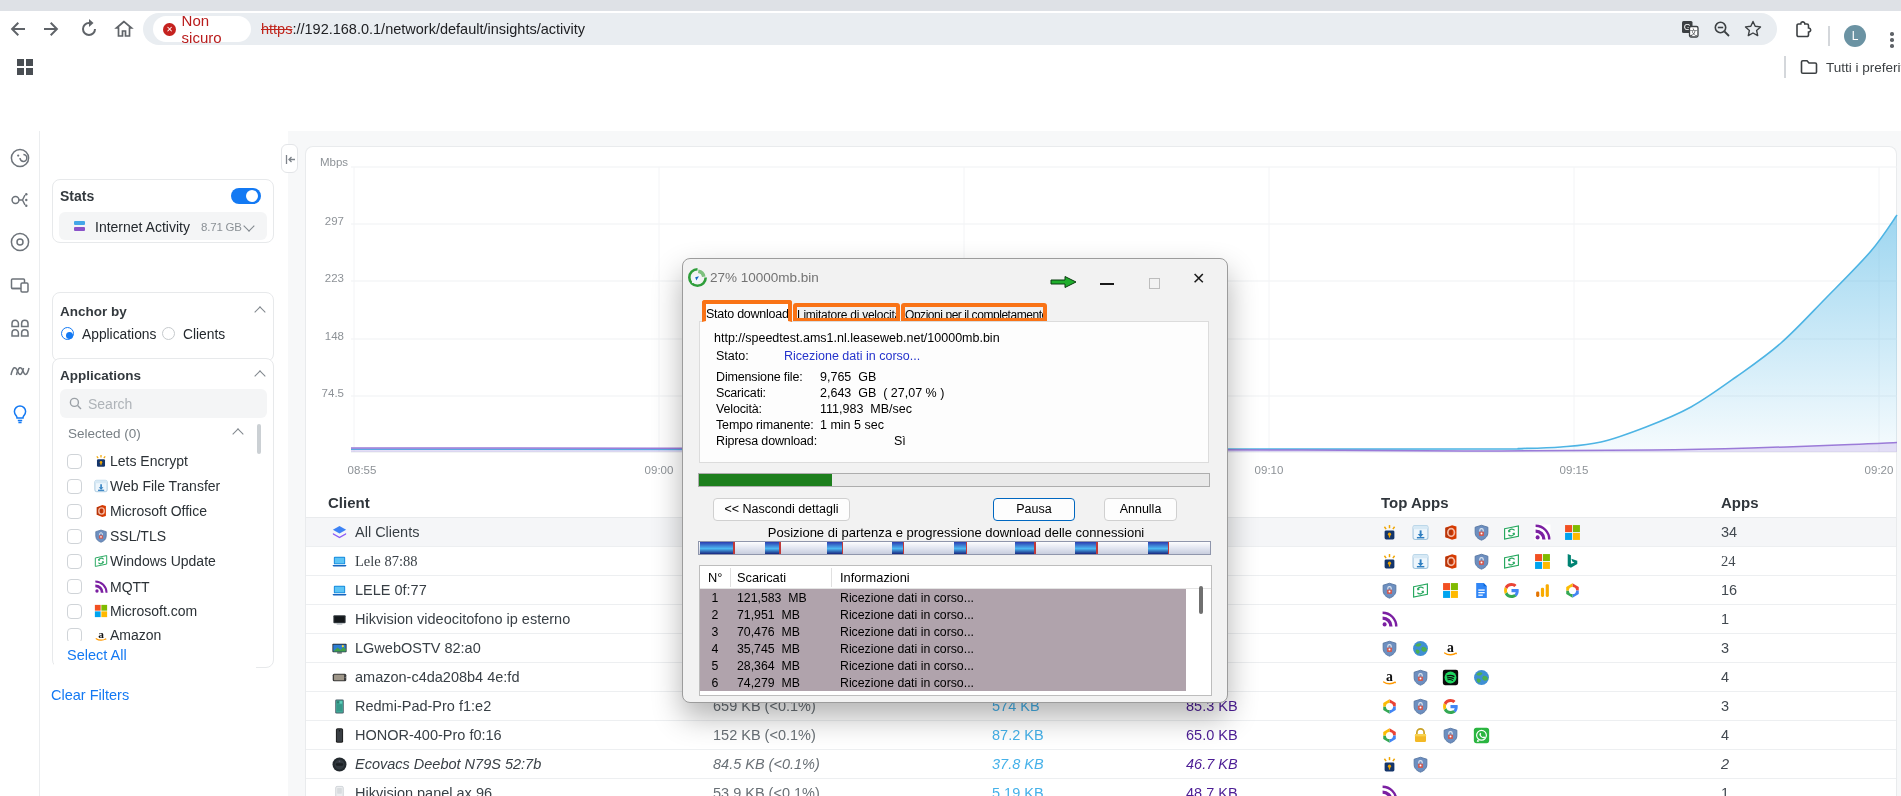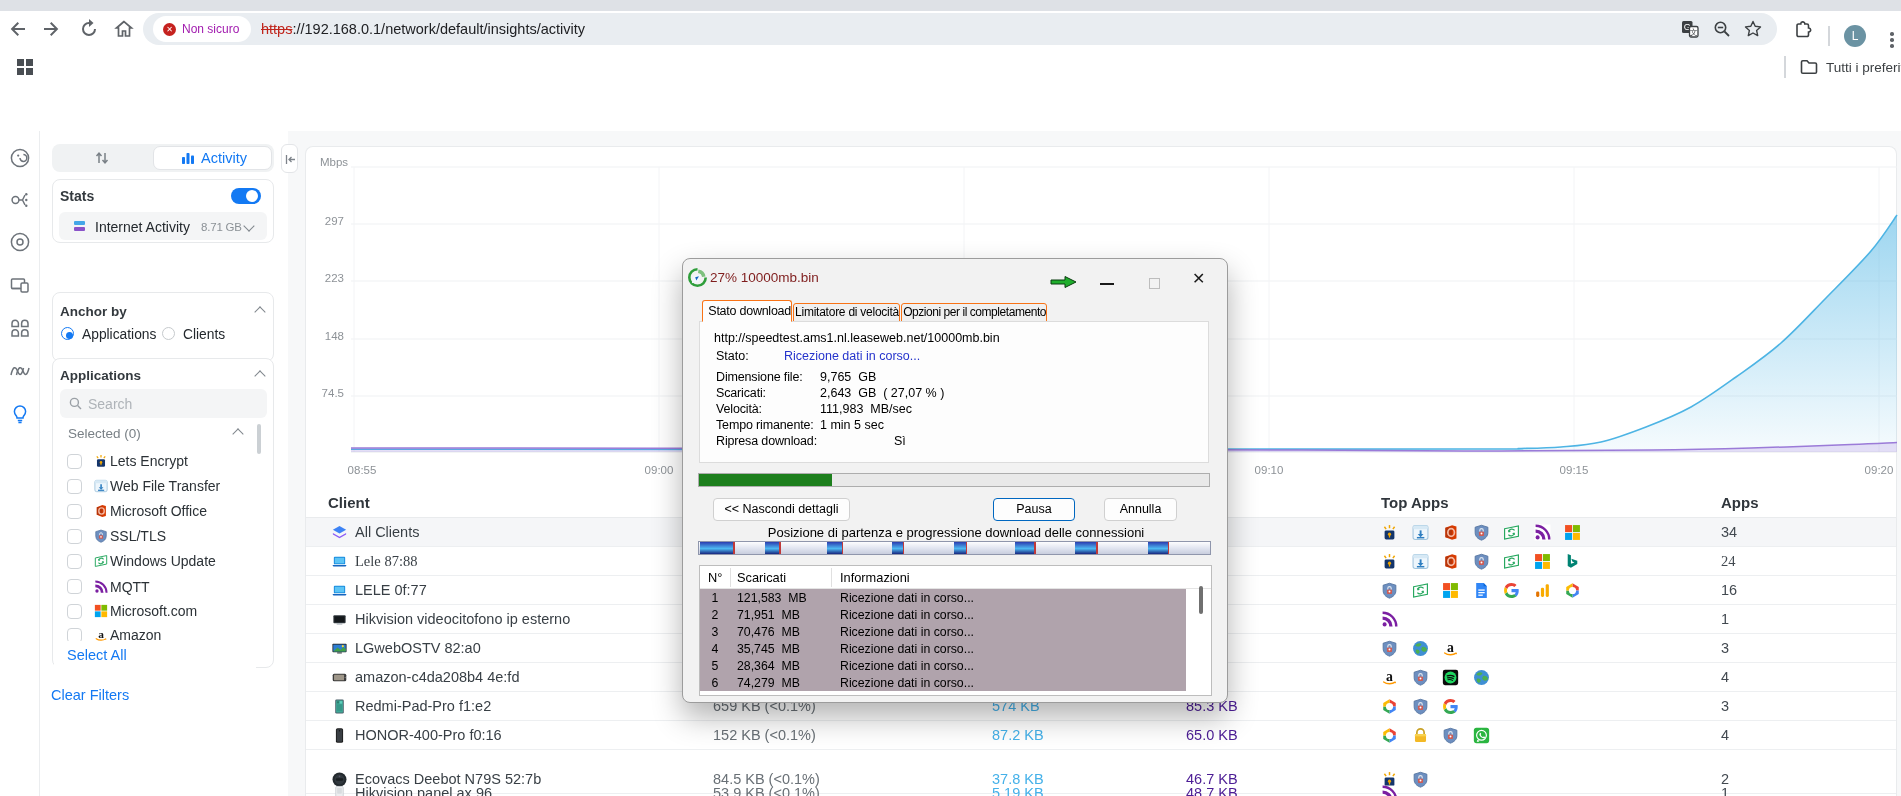--- a/index.html
+++ b/index.html
@@ -7,21 +7,21 @@
 body{font-family:"Liberation Sans",sans-serif;position:relative;background:#fff}
 .abs{position:absolute}
 #page{position:absolute;left:0;top:0;width:1901px;height:796px;overflow:hidden}
 
 .tabstrip{left:0;top:0;width:1901px;height:11px;background:#dee1e6}
 .toolbar{left:0;top:11px;width:1901px;height:37px;background:#fff}
 .omni{left:143px;top:2px;width:1634px;height:32px;border-radius:16px;background:#e9edf1}
 .chip{left:10px;top:3px;width:98px;height:26px;border-radius:13px;background:#fff;display:flex;align-items:center}
 .chip .ci{width:13px;height:13px;border-radius:50%;background:#c5221f;margin-left:10px;position:relative}
 .chip .ci:before{content:"✕";position:absolute;left:0;top:0;width:13px;height:13px;line-height:13px;text-align:center;color:#fff;font-size:8px}
-.chip span{color:#a21caf;font-size:12px;margin-left:6px}
+.chip span{color:#b91c1c;font-size:15px;margin-left:6px}
 .url{left:118px;top:0;height:32px;line-height:32px;font-size:14.5px;color:#202124;white-space:nowrap}
 .url .https{color:#c0261d;text-decoration:line-through}
 .bmbar{left:0;top:48px;width:1901px;height:39px;background:#fff}
 .uhead{left:0;top:87px;width:1901px;height:44px;background:#eef0f2}
 .ntab{left:138px;top:0;width:95px;height:44px;background:#fff;display:flex;align-items:center}
 
 .main{left:0;top:131px;width:1901px;height:665px;background:#f7f8f9}
 .rail{left:0;top:0;width:40px;height:665px;background:#fff;border-right:1px solid #ebedef}
 .sidebar{left:40px;top:0;width:248px;height:665px;background:#fff}
 .card{position:absolute;left:12px;width:222px;background:#fff;border:1px solid #e7e9eb;border-radius:8px}
@@ -32,21 +32,21 @@
 .row{position:absolute;left:0;width:1590px;height:29px;border-bottom:1px solid #edeff1;font-size:14.5px}
 .rname{position:absolute;left:49px;top:6px;color:#383f45}
 .rusage{position:absolute;left:407px;top:6px;color:#697076}
 .rdl{position:absolute;left:686px;top:6px;color:#45b1e9}
 .rul{position:absolute;left:880px;top:6px;color:#4c1d95}
 .rcount{position:absolute;left:1415px;top:6px;color:#424950}
 .dicon{position:absolute;left:25px;top:6px;width:17px;height:17px}
 .ai{width:17px;height:17px;position:absolute;top:6px}
 
 .idm{left:682px;top:258px;width:546px;height:445px;background:#f2f2f2;border:1px solid #9c9c9c;border-radius:8px;box-shadow:0 14px 30px rgba(0,0,0,.3);z-index:10;font-size:13px;color:#000}
-.tab{position:absolute;top:44px;height:19px;background:#f0f0f0;border:1px solid #f97316;border-radius:3px 3px 0 0;font-size:12px;letter-spacing:-0.25px;white-space:nowrap;overflow:hidden;text-align:right;line-height:17px}
+.tab{position:absolute;top:44px;height:19px;background:#f0f0f0;border:4px solid #f97316;border-radius:3px 3px 0 0;font-size:12px;letter-spacing:-0.25px;white-space:nowrap;overflow:hidden;text-align:left;line-height:17px}
 .tab.act{top:41px;height:22px;background:#fdfdfd;border-bottom:1px solid #fdfdfd;z-index:2;line-height:20px;font-size:12.5px}
 .panel{position:absolute;left:16px;top:62px;width:510px;height:142px;background:#fdfdfd;border:1px solid #dcdcdc;font-size:12.5px}
 .fl{position:absolute;left:16px;letter-spacing:-0.15px}.fv{position:absolute;left:120px}
 .btn{position:absolute;top:239px;height:23px;background:#fdfdfd;border:1px solid #d0d0d0;border-radius:4px;text-align:center;line-height:21px;font-size:12.5px}
 .lv{position:absolute;left:16px;top:306px;width:513px;height:131px;background:#fff;border:1px solid #bdbdbd}
 .lvrow{position:absolute;left:0;width:486px;height:17px;background:#b0a3ac;font-size:12.3px}
 
 .chev-d{width:8px;height:8px;border-left:1.6px solid #7f868c;border-bottom:1.6px solid #7f868c;transform:rotate(-45deg)}
 .chev-u{width:8px;height:8px;border-left:1.6px solid #7f868c;border-bottom:1.6px solid #7f868c;transform:rotate(135deg)}
 .vsep{top:7px;width:1px;height:16px;background:#e8eaec}
@@ -298,33 +298,20 @@
   <svg class="abs" style="left:9px;top:229px" width="22" height="22" viewBox="0 0 22 22" fill="none" stroke="#6d737a" stroke-width="1.5">
           <path d="M2 15 C4 6 6.5 6 8.5 11 C10.5 16 12.5 16 14.5 8"></path>
           <path d="M7.5 15 C9.5 6 12 6 14 11 C16 16 18 16 20 8"></path>
         </svg>
   <svg class="abs" style="left:9px;top:272px" width="22" height="22" viewBox="0 0 22 22" fill="none" stroke="#1379f3" stroke-width="1.5">
           <path d="M11 3 a5.6 5.6 0 0 1 5.6 5.6 c0 2.2-1.2 3.3-2 4.4 c-.5.7-.6 1.4-.6 2 h-6 c0-.6-.1-1.3-.6-2 c-.8-1.1-2-2.2-2-4.4 A5.6 5.6 0 0 1 11 3 Z"></path>
           <path d="M8.8 17.5 h4.4 M9.4 19.5 h3.2"></path>
         </svg>
   </div>
   <div class="abs sidebar">
-  <div class="card" style="top:13px;height:28px;background:#f0f2f3;border:none">
-    <svg class="abs" style="left:42px;top:6px" width="16" height="16" viewBox="0 0 16 16" fill="none" stroke="#7a8187" stroke-width="1.5">
-            <path d="M5 13 V3.5 M2.5 6 L5 3.2 L7.5 6"></path>
-            <path d="M11 3 V12.5 M8.5 10 L11 12.8 L13.5 10"></path>
-          </svg>
-    <div class="abs" style="left:101px;top:2px;width:119px;height:24px;background:#fff;border:1px solid #e2e4e7;border-radius:7px"></div>
-    <svg class="abs" style="left:129px;top:7px" width="14" height="14" viewBox="0 0 14 14">
-            <rect x="1" y="6" width="3" height="7" rx=".8" fill="#1379f3"></rect>
-            <rect x="5.5" y="2" width="3" height="11" rx=".8" fill="#1379f3"></rect>
-            <rect x="10" y="4.5" width="3" height="8.5" rx=".8" fill="#1379f3"></rect>
-          </svg>
-    <div class="abs blue" style="left:149px;top:6px;font-size:14.5px">Activity</div>
-  </div>
   <div class="card" style="top:48px;height:64px">
     <div class="abs" style="left:7px;top:8px;font-size:14px;font-weight:bold;color:#33393e">Stats</div>
     <div class="abs" style="left:178px;top:8px;width:30px;height:16px;border-radius:8px;background:#1379f3">
             <div class="abs" style="left:15px;top:2px;width:12px;height:12px;border-radius:50%;background:#fff"></div>
           </div>
     <div class="abs" style="left:6px;top:32px;width:208px;height:28px;background:#f4f5f6;border-radius:6px">
       <div class="abs" style="left:15px;top:9px;width:11px;height:4px;background:#45a7e8;border-radius:1px"></div>
       <div class="abs" style="left:15px;top:15px;width:11px;height:4px;background:#8a53c9;border-radius:1px"></div>
       <div class="abs" style="left:36px;top:7px;font-size:14px;color:#23282d">Internet Activity</div>
       <div class="abs" style="left:142px;top:9px;font-size:11.5px;letter-spacing:-0.2px;color:#8b9196">8.71 GB</div>
@@ -622,21 +609,21 @@
             <use href="#i-yl"></use>
           </svg>
           <svg class="ai" style="left:1136.0px" viewBox="0 0 16 16">
             <use href="#i-sh"></use>
           </svg>
           <svg class="ai" style="left:1166.5px" viewBox="0 0 16 16">
             <use href="#i-wa"></use>
           </svg>
           <div class="rcount">4</div>
         </div>
-<div class="row" style="top:618px;">
+<div class="row" style="top:603px;font-style:italic;">
           <svg class="dicon" viewBox="0 0 18 18">
             <use href="#i-robot"></use>
           </svg>
           <div class="rname">Ecovacs Deebot N79S 52:7b</div>
           <div class="rusage">84.5 KB (&lt;0.1%)</div>
           <div class="rdl">37.8 KB</div>
           <div class="rul">46.7 KB</div>
           <svg class="ai" style="left:1075.0px" viewBox="0 0 16 16">
             <use href="#i-le"></use>
           </svg>
@@ -660,21 +647,21 @@
         </div>
       </div>
 </div>
 <div class="abs idm">
       <svg class="abs" style="left:5px;top:9px" width="19" height="19" viewBox="0 0 19 19">
         <path d="M9.5 1.3 A8.2 8.2 0 1 0 17.7 9.5" fill="none" stroke="#2e9e3a" stroke-width="2.6"></path>
         <path d="M17.5 8.5 A8.2 8.2 0 0 0 10.5 1.4 L10 5 A4.6 4.6 0 0 1 14 9 Z" fill="#7ec17e"></path>
         <path d="M5.5 8 L12.8 6.2 L11 13.5 L3.8 15.2 Z" fill="#f2f7fc"></path>
         <path d="M7.2 9.2 L11 8.3 L8.3 12.6 Z" fill="#1565c0"></path>
       </svg>
-<div class="abs" style="left:27px;top:11px;font-size:13.5px;color:#7f1d1d">27% 10000mb.bin</div>
+<div class="abs" style="left:27px;top:11px;font-size:13.5px;color:#737373">27% 10000mb.bin</div>
 <svg class="abs" style="left:366px;top:16px" width="30" height="14" viewBox="0 0 30 14">
         <path d="M2 5 H16 V1.5 L27 7 L16 12.5 V9 H2 Z" fill="#1fae2c" stroke="#0b3d10" stroke-width="1"></path>
       </svg>
 <div class="abs" style="left:417px;top:24px;width:14px;height:1.8px;background:#1a1a1a"></div>
 <div class="abs" style="left:466px;top:19px;width:11px;height:11px;border:1.4px solid #bdbdbd"></div>
 <div class="abs" style="left:509px;top:10px;font-size:16px;color:#1a1a1a">✕</div>
 <div class="tab act" style="left:19px;width:90px">Stato download</div>
 <div class="tab" style="left:110px;width:107px">Limitatore di velocità</div>
 <div class="tab" style="left:218px;width:146px;letter-spacing:-0.45px">Opzioni per il completamento</div>
 <div class="panel">

